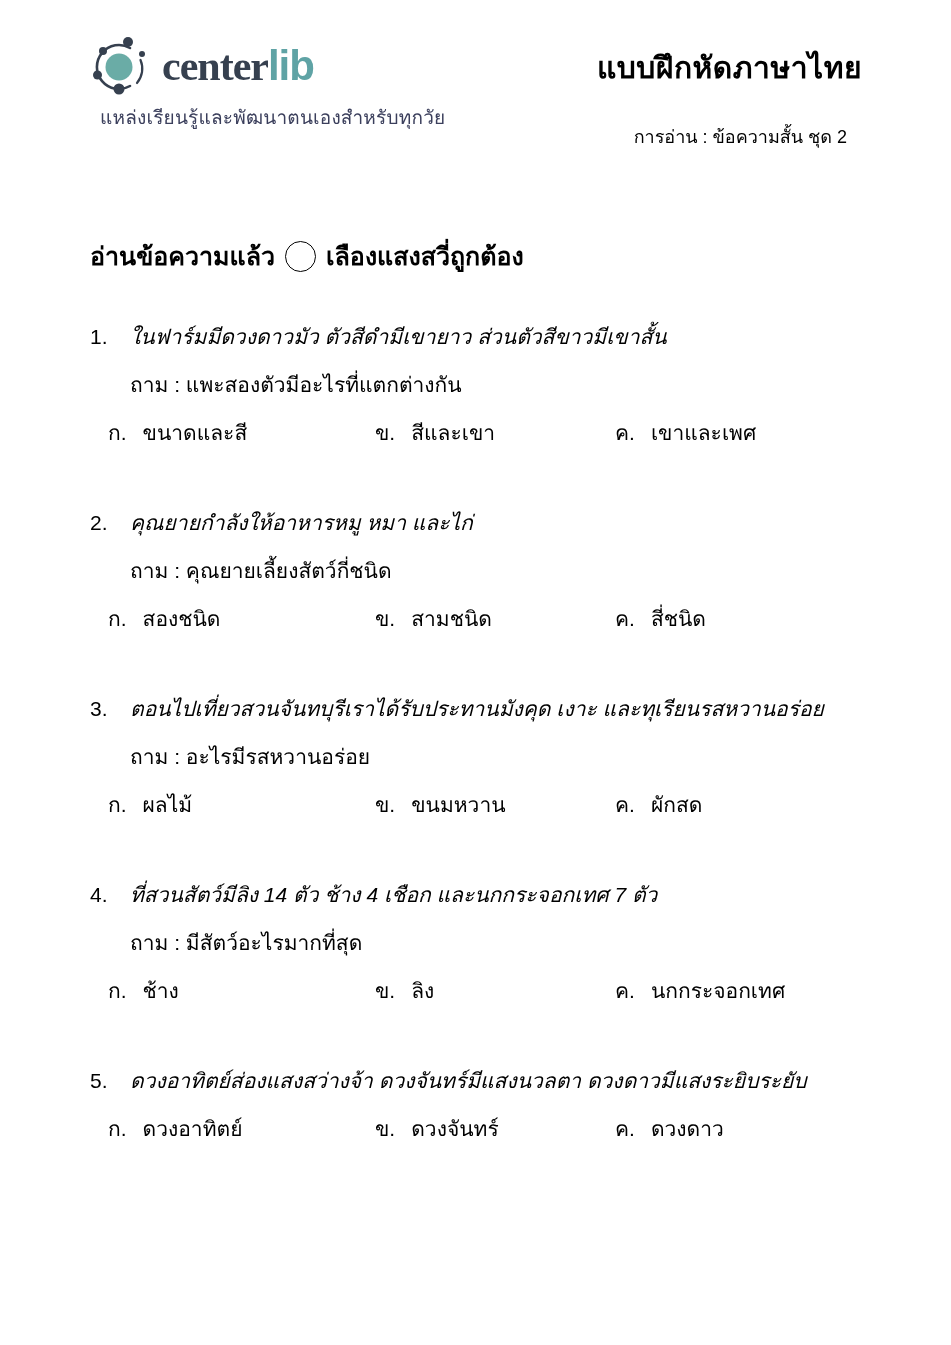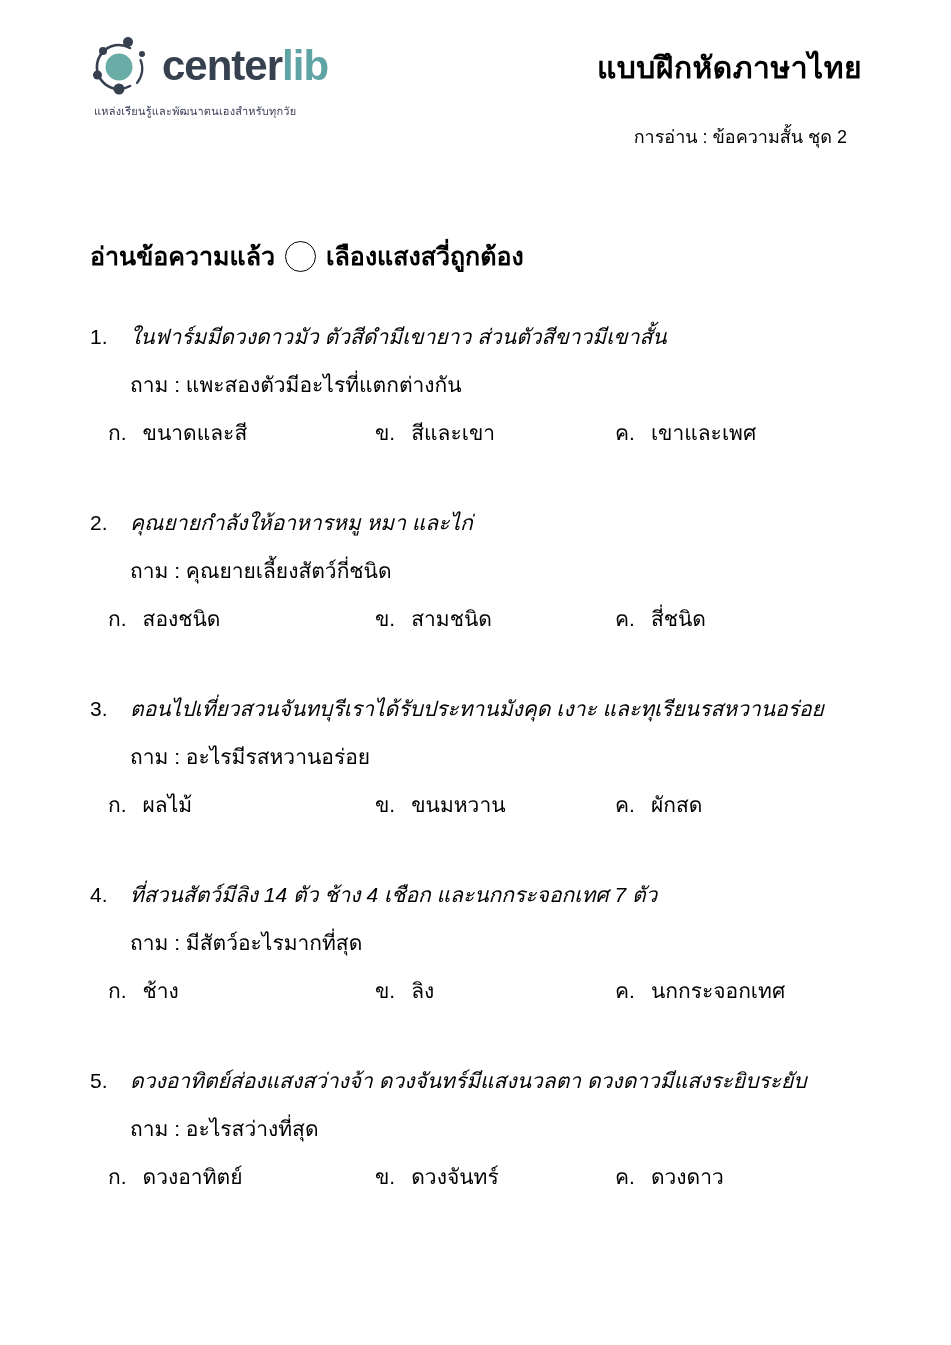--- a/index.html
+++ b/index.html
@@ -26,26 +26,26 @@
     align-items: center;
     gap: 6px;
   }
   .logo-icon { width: 68px; height: 64px; display: block; }
   .brand-text {
     font-size: 42px;
     font-weight: bold;
     letter-spacing: -1px;
     line-height: 1;
   }
-  .brand-primary { color: #36404f; }
+  .brand-primary { color: #36404f; font-family: Liberation Serif, serif; }
   .brand-secondary { color: #5fa3a5; margin-top: 31px; }
   .logo-tagline {
     margin-top: 4px;
-    margin-left: 6px;
-    font-size: 11px;
+    margin-left: 12px;
+    font-size: 19px;
     color: #3b3f5c;
     letter-spacing: 0.2px;
   }
 
   .doc-title {
     position: absolute;
     top: 44px;
     right: 89px;
     font-size: 30px;
     font-weight: bold;
@@ -201,21 +201,20 @@
         <span class="choice c2"><span class="c-label">ข.</span><span>ลิง</span></span>
         <span class="choice c3"><span class="c-label">ค.</span><span>นกกระจอกเทศ</span></span>
       </div>
     </section>
 
     <section class="question">
       <div class="q-line">
         <span class="q-num">5.</span>
         <span class="q-passage">ดวงอาทิตย์ส่องแสงสว่างจ้า ดวงจันทร์มีแสงนวลตา ดวงดาวมีแสงระยิบระยับ</span>
       </div>
-      <div class="q-ask">ถาม : อะไรสว่างที่สุด</div>
       <div class="q-choices">
         <span class="choice c1"><span class="c-label">ก.</span><span>ดวงอาทิตย์</span></span>
         <span class="choice c2"><span class="c-label">ข.</span><span>ดวงจันทร์</span></span>
         <span class="choice c3"><span class="c-label">ค.</span><span>ดวงดาว</span></span>
       </div>
     </section>
 
   </div>
 </div>
 

